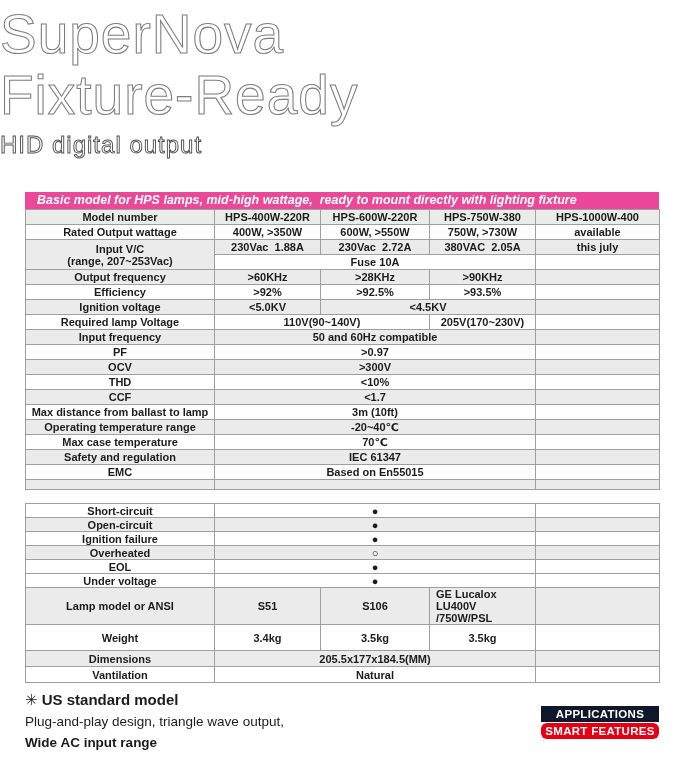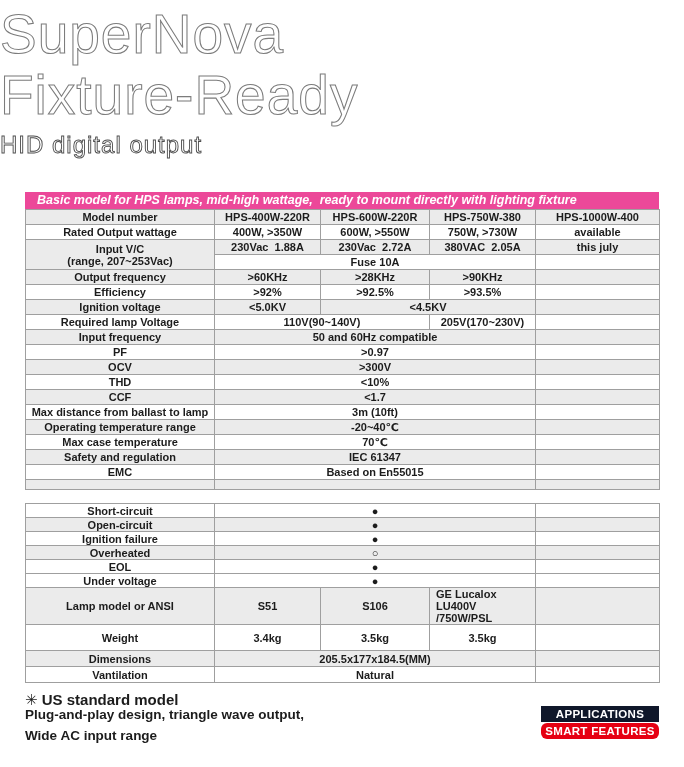--- a/index.html
+++ b/index.html
@@ -48,21 +48,21 @@
   .t2 td{height:13px;}
   .t2 tr:nth-child(8) td{height:25px;}
   .t2 tr:nth-child(n+9) td{height:15px;}
   
   .footer{position:relative;margin:9px 25px 0 25px;width:634px;}
   .note{font-size:15px;font-weight:700;line-height:15px;}
   .apps-line{
     font-size:13.5px;font-weight:700;line-height:15px;margin-top:1px;
     padding-bottom:5px;border-bottom:2px solid #141414;width:516px;
   }
-  .smart1{font-size:13.5px;font-weight:700;line-height:15px;}
+  .smart1{margin-top:7px;font-size:13.5px;font-weight:400;line-height:15px;}
   .smart2{margin-top:6px;font-size:13.5px;font-weight:700;line-height:15px;}
   .badge{
     position:absolute;right:0;width:118px;height:16px;line-height:16px;
     text-align:center;color:#ffffff;font-weight:700;font-size:11.5px;letter-spacing:.3px;
   }
   .badge-apps{top:14px;background:#0f172a;}
   .badge-smart{top:31px;background:#e60012;border-radius:6px;}
 </style>
 </head>
 <body>

